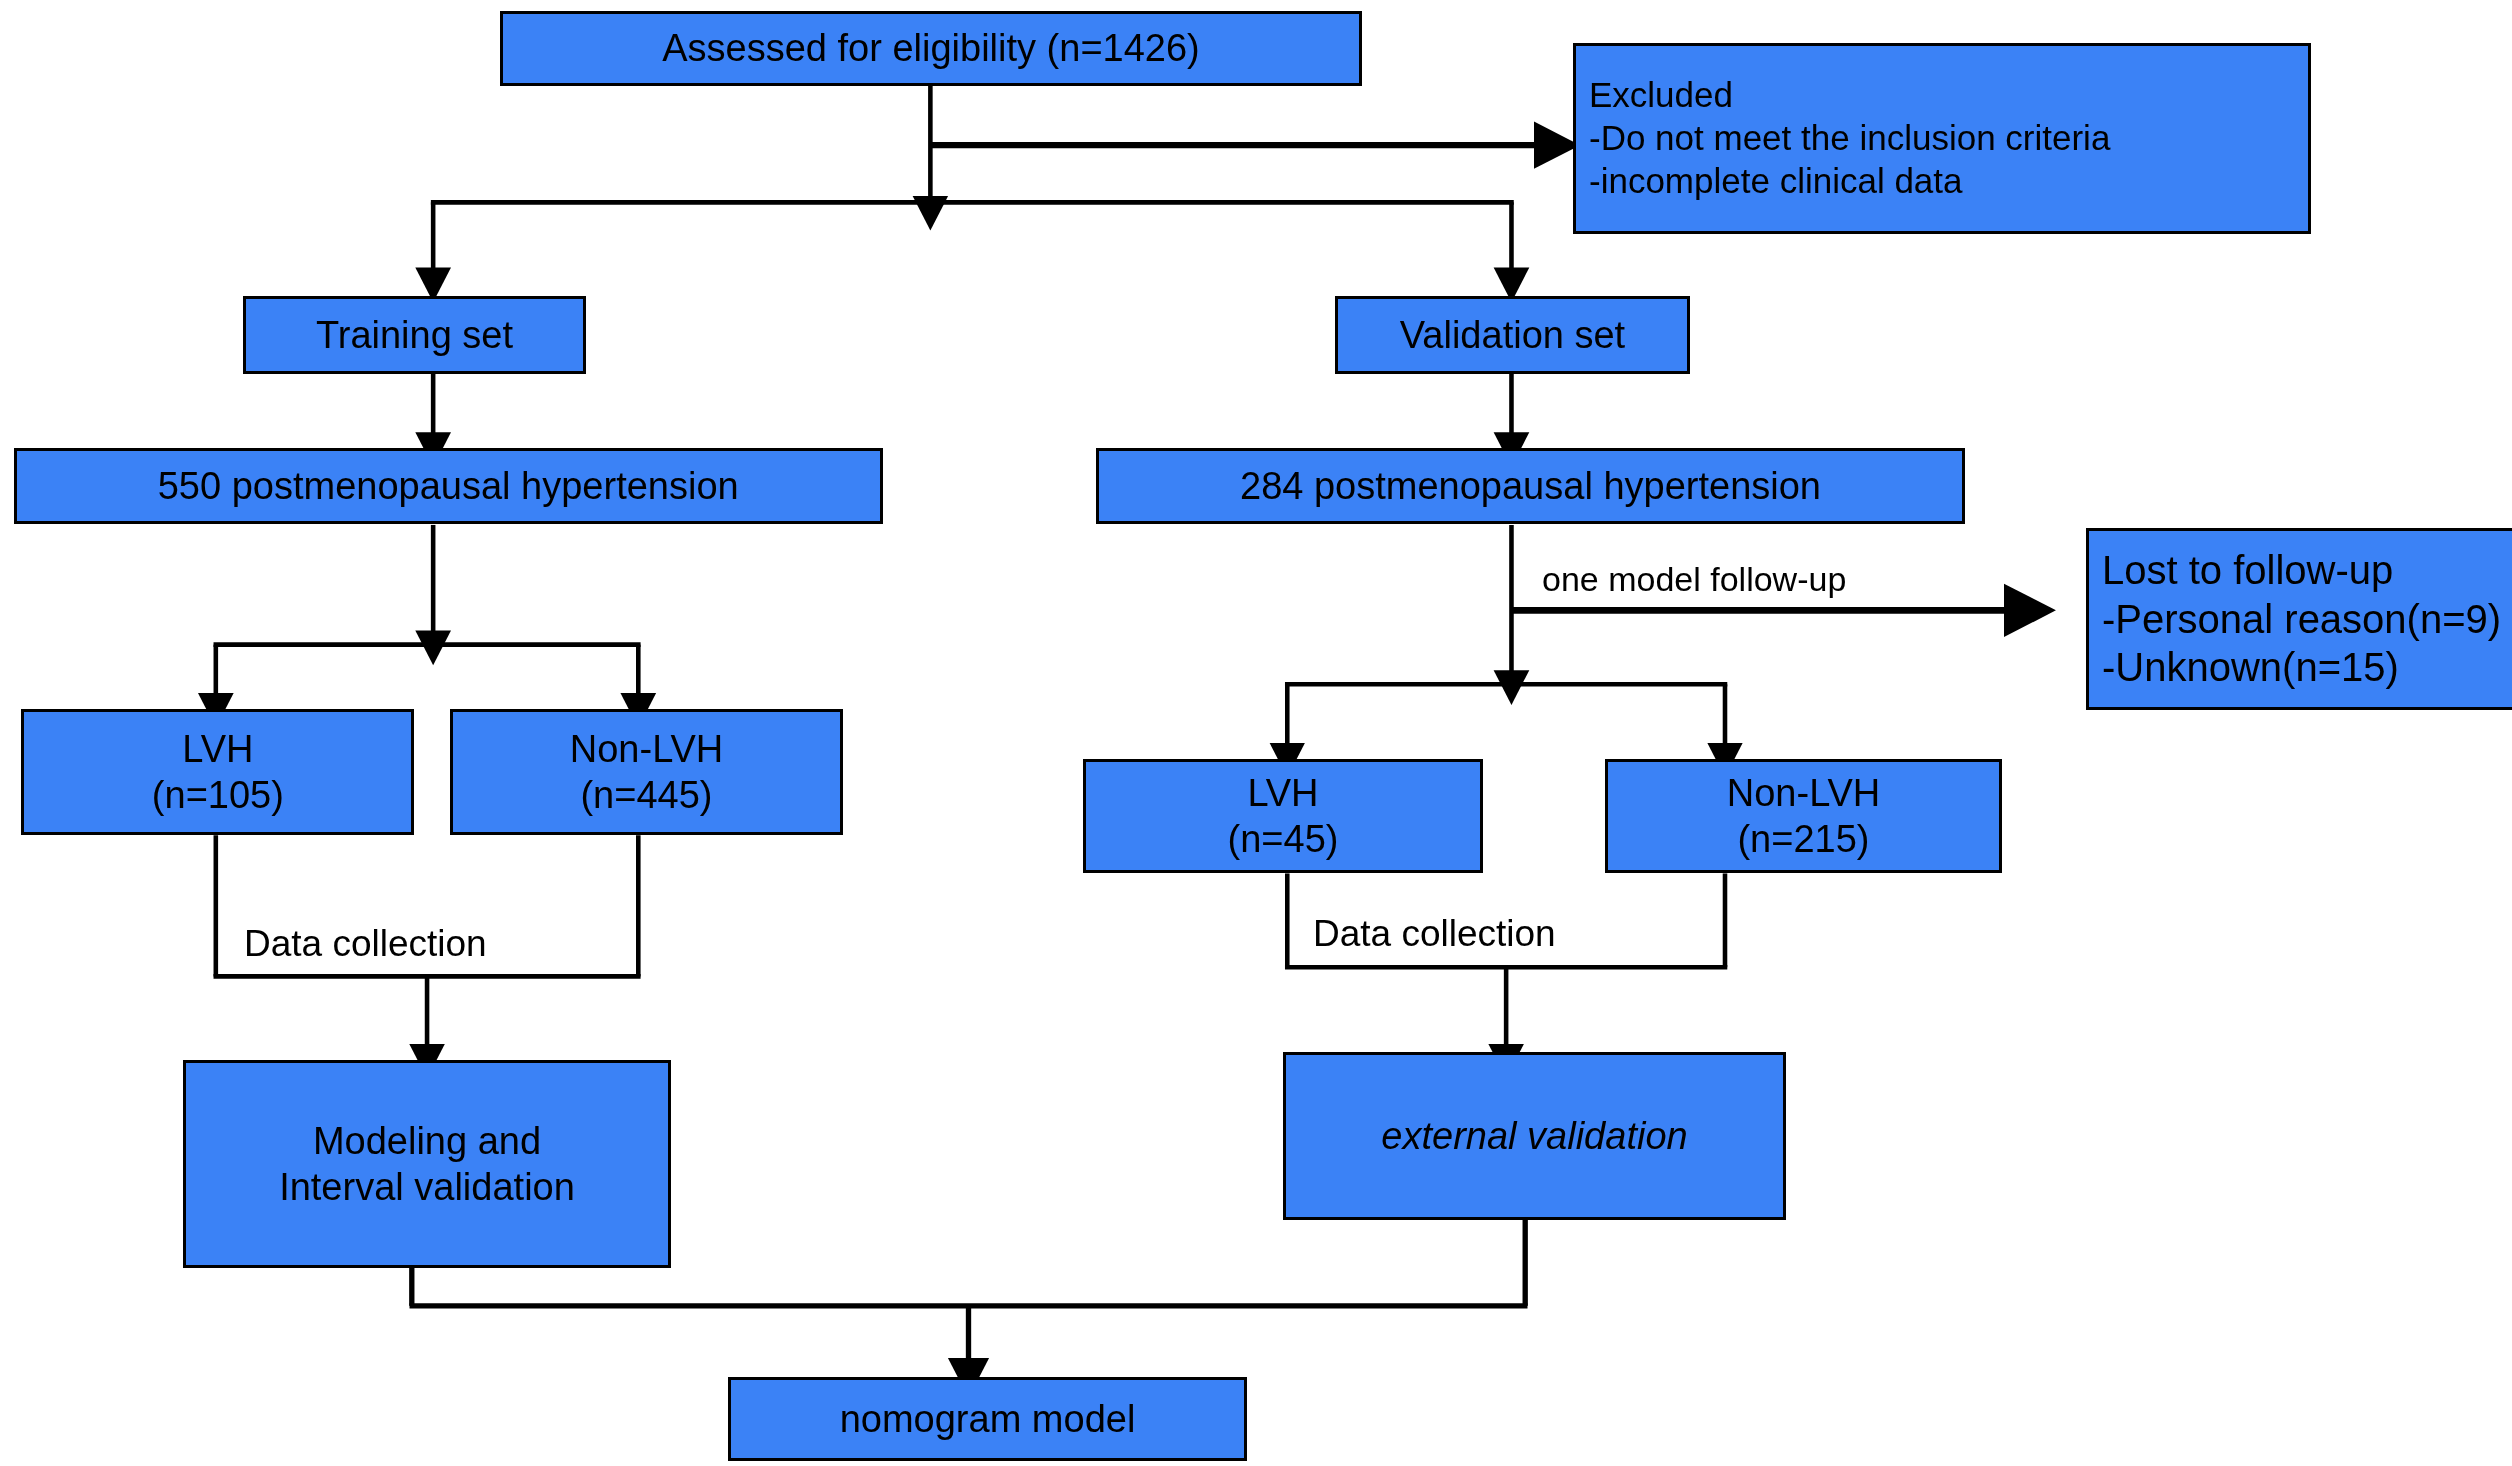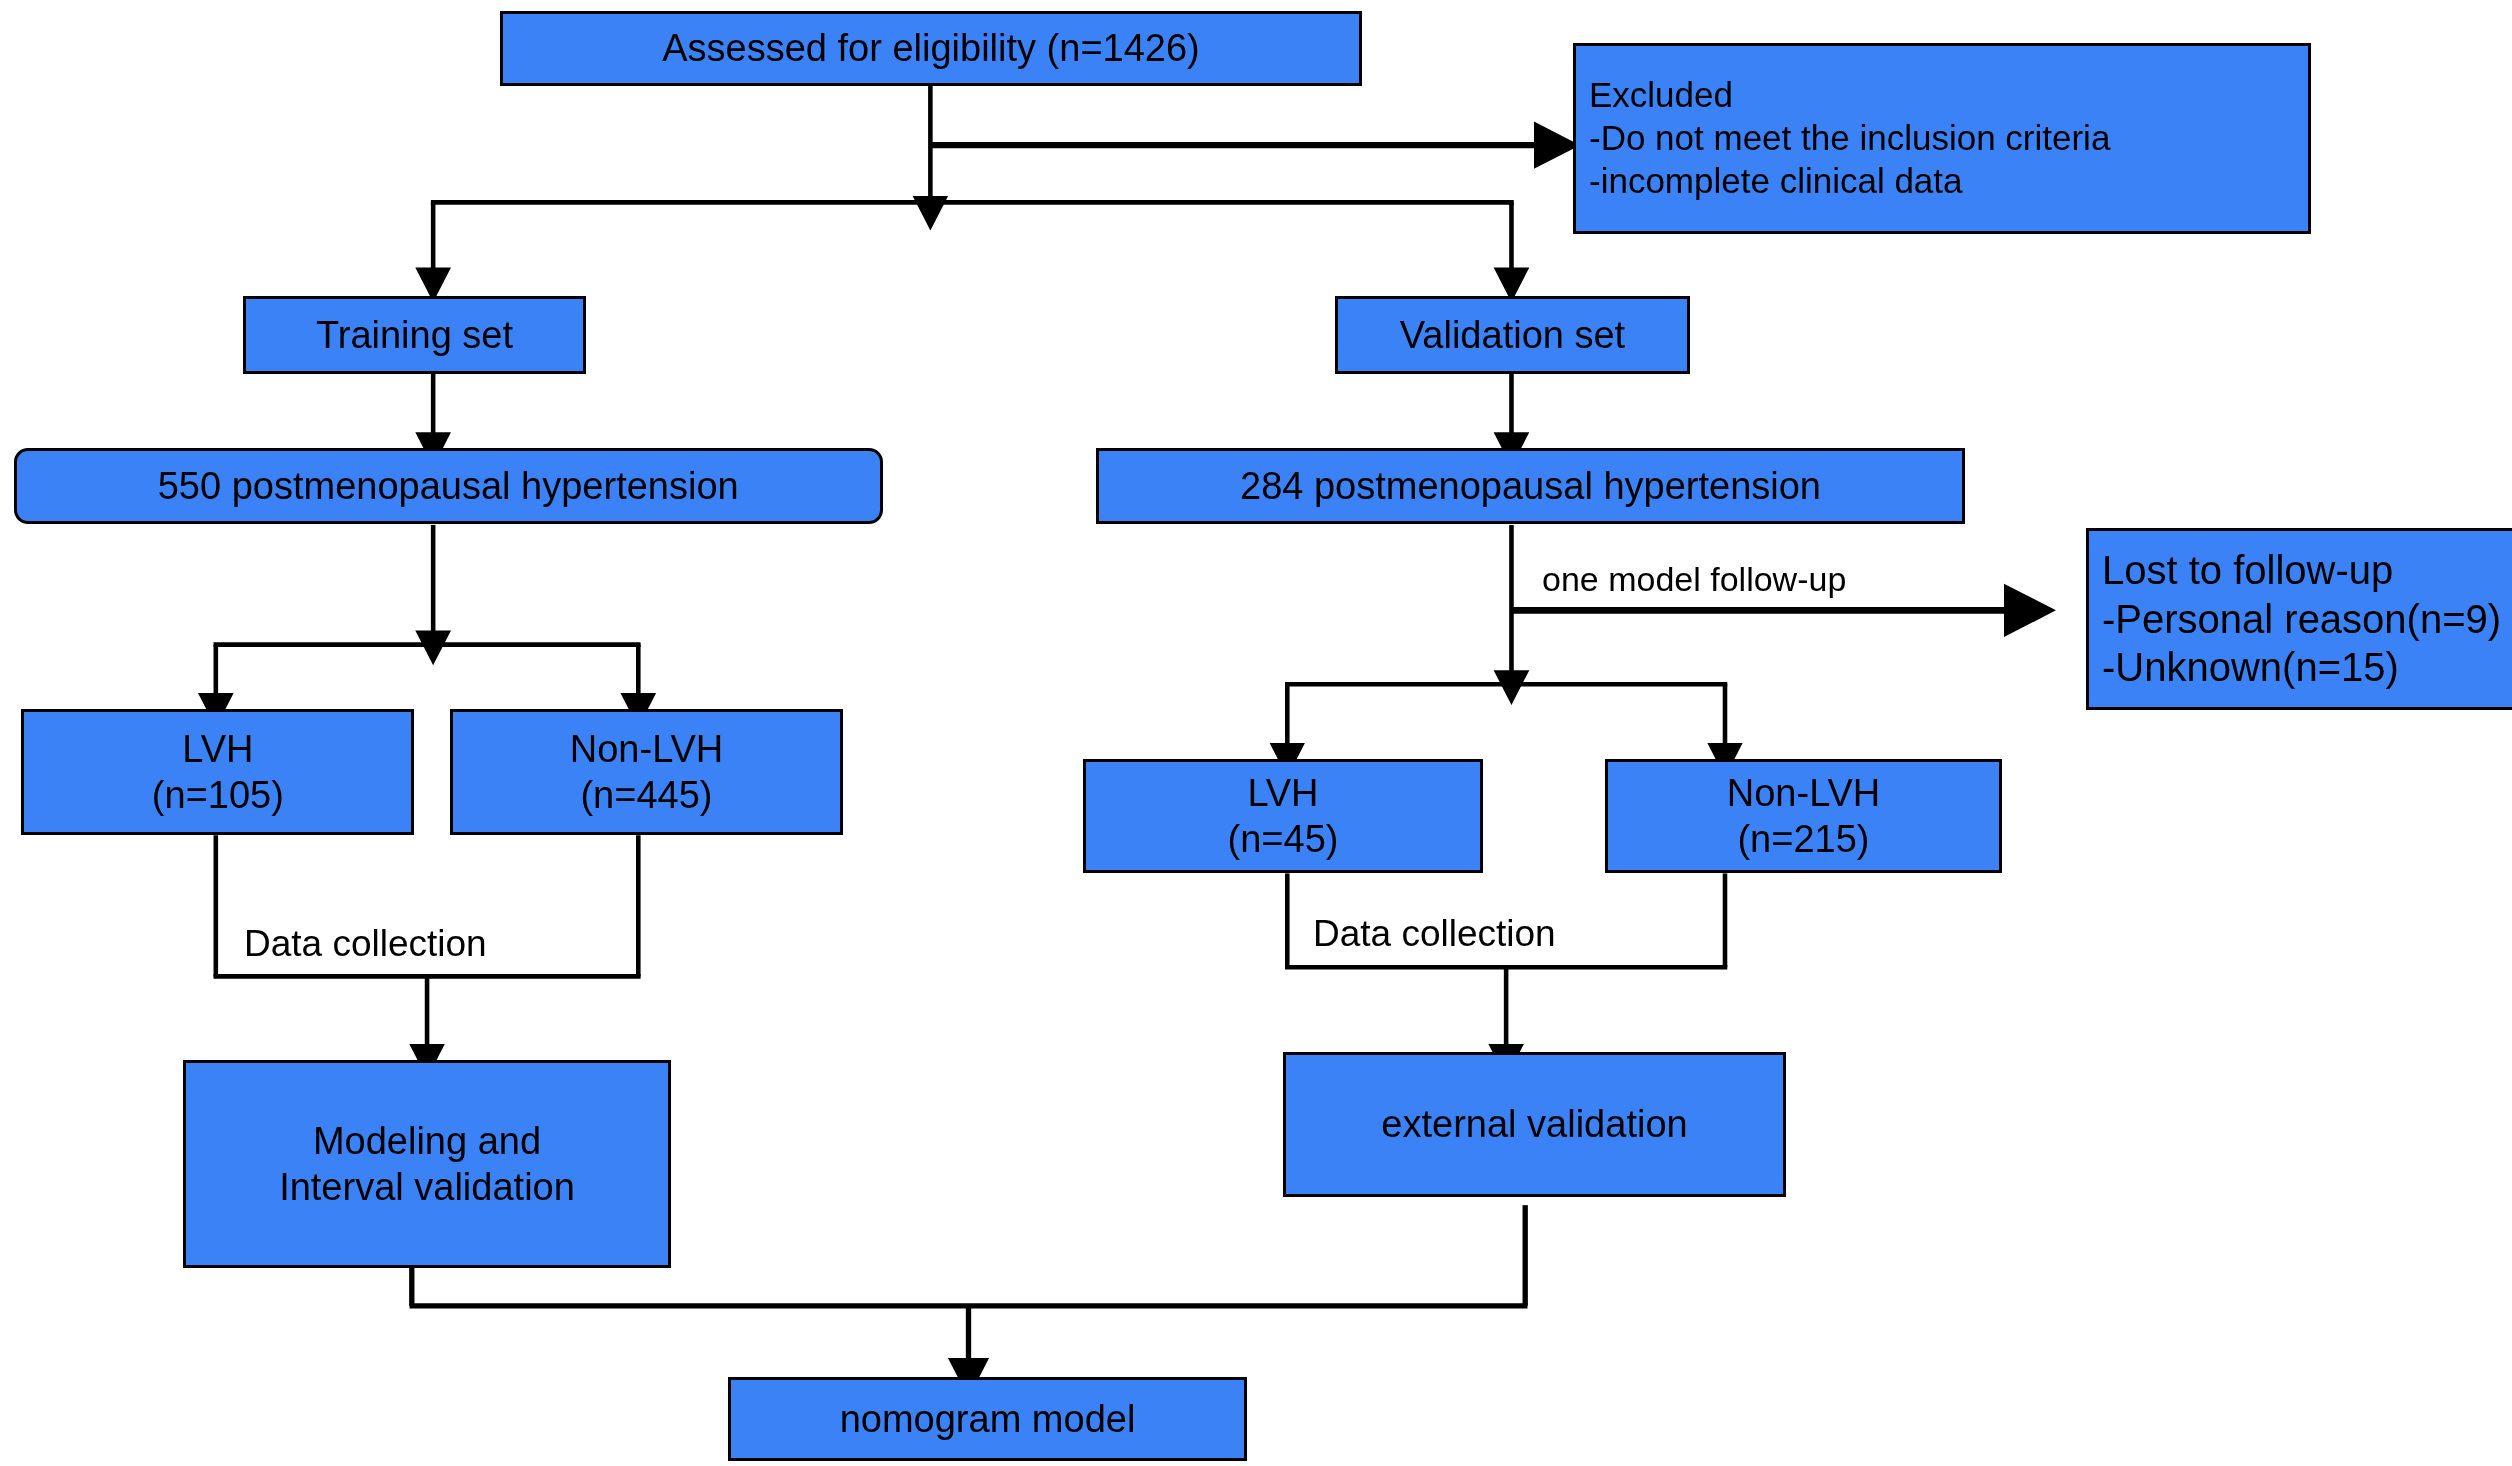--- a/index.html
+++ b/index.html
@@ -137,21 +137,21 @@
   </div>
 
   <div class="node" style="left:243px; top:296px; width:343px; height:78px; font-size:38px;">
     <span class="line">Training set</span>
   </div>
 
   <div class="node" style="left:1335px; top:296px; width:355px; height:78px; font-size:38px;">
     <span class="line">Validation set</span>
   </div>
 
-  <div class="node" style="left:13.7px; top:448px; width:869px; height:76px; font-size:38px;border-radius:14px;">
+  <div class="node" style="left:13.7px; top:448px; width:869px; height:76px; font-size:38px;">
     <span class="line">550 postmenopausal hypertension</span>
   </div>
 
   <div class="node" style="left:1096px; top:448px; width:869px; height:76px; font-size:38px;">
     <span class="line">284 postmenopausal hypertension</span>
   </div>
 
   <div class="node left-align" style="left:2050px; top:528px; width:450px; height:182px; font-size:40px;margin-left:36px;">
     <span class="line">Lost to follow-up</span>
     <span class="line">-Personal reason(n=9)</span>
@@ -176,21 +176,21 @@
   <div class="node" style="left:1605px; top:759px; width:397px; height:114px; font-size:38px;">
     <span class="line">Non-LVH</span>
     <span class="line">(n=215)</span>
   </div>
 
   <div class="node" style="left:183px; top:1060px; width:488px; height:208px; font-size:38px;">
     <span class="line">Modeling and</span>
     <span class="line">Interval validation</span>
   </div>
 
-  <div class="node" style="left:1283px; top:1052px; width:503px; height:145px; font-size:38px;">
+  <div class="node" style="left:1283px; top:1052px; width:503px; height:168px; font-size:38px;font-style:italic;">
     <span class="line">external validation</span>
   </div>
 
   <div class="node" style="left:728px; top:1377px; width:519px; height:84px; font-size:38px;">
     <span class="line">nomogram model</span>
   </div>
 
   <div class="edge-label" style="left:1542px; top:561px; font-size:34px;">one model follow-up</div>
 
   <div class="edge-label" style="left:244px; top:924px; font-size:37px;">Data collection</div>

